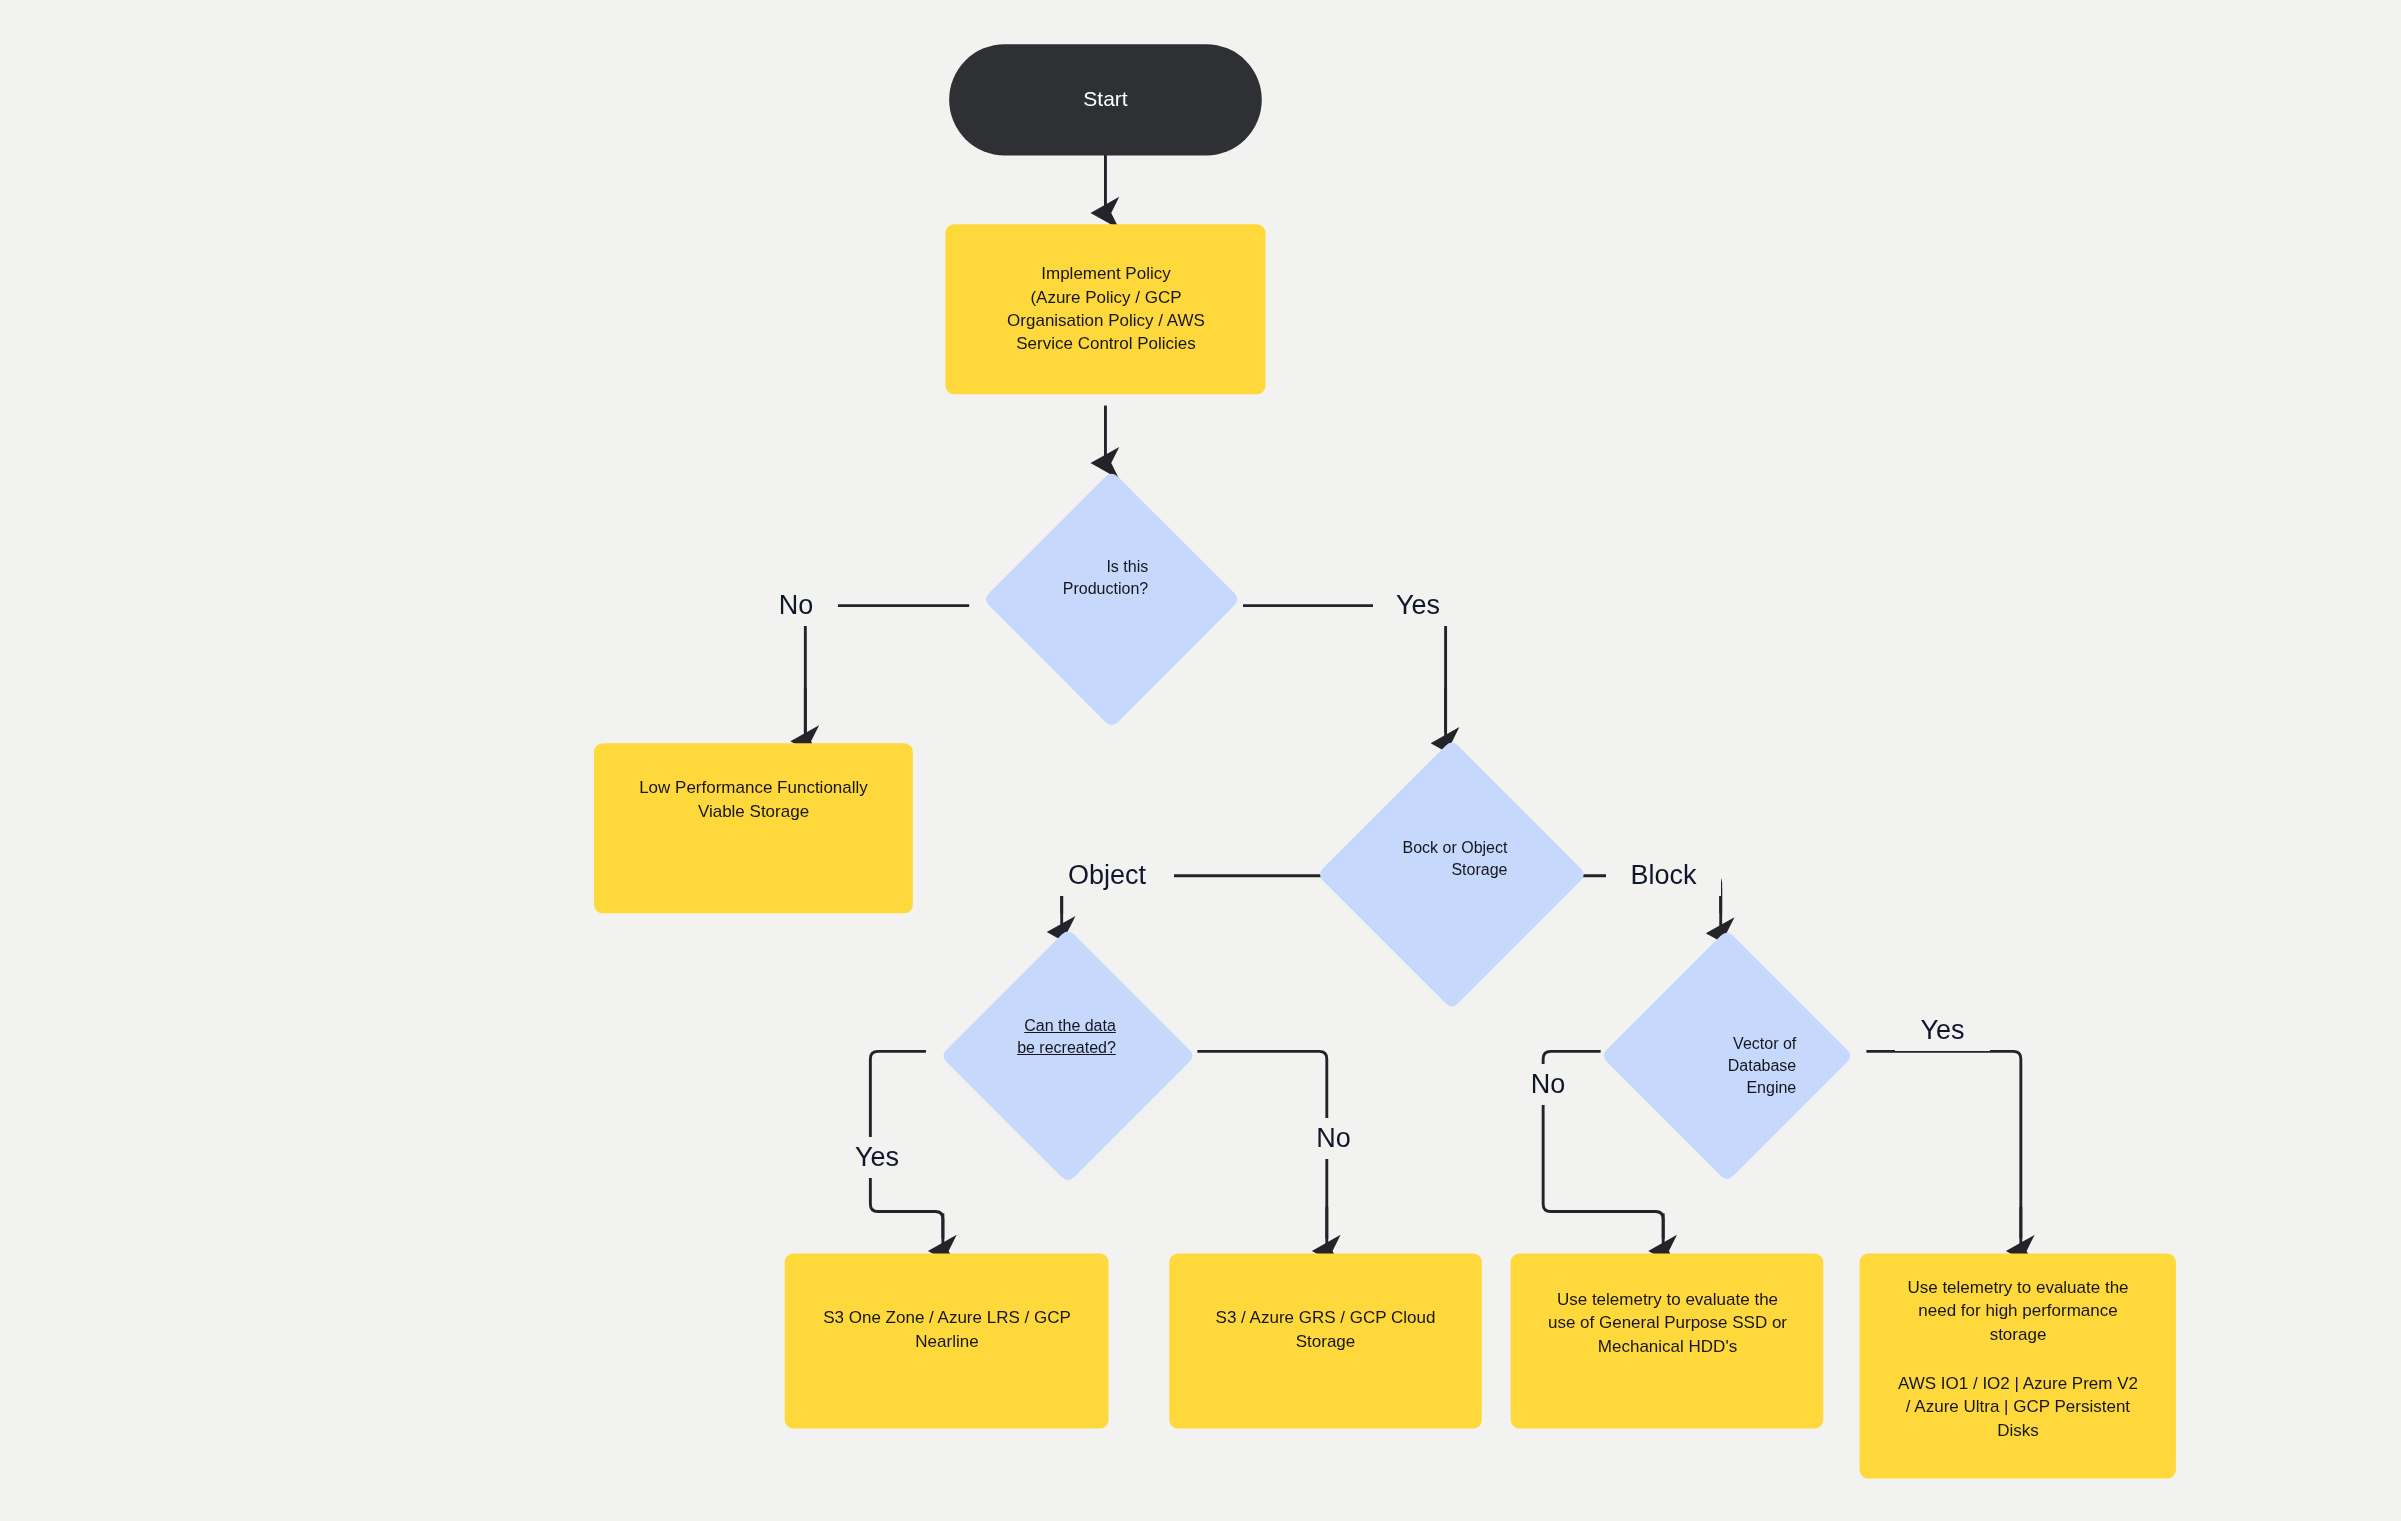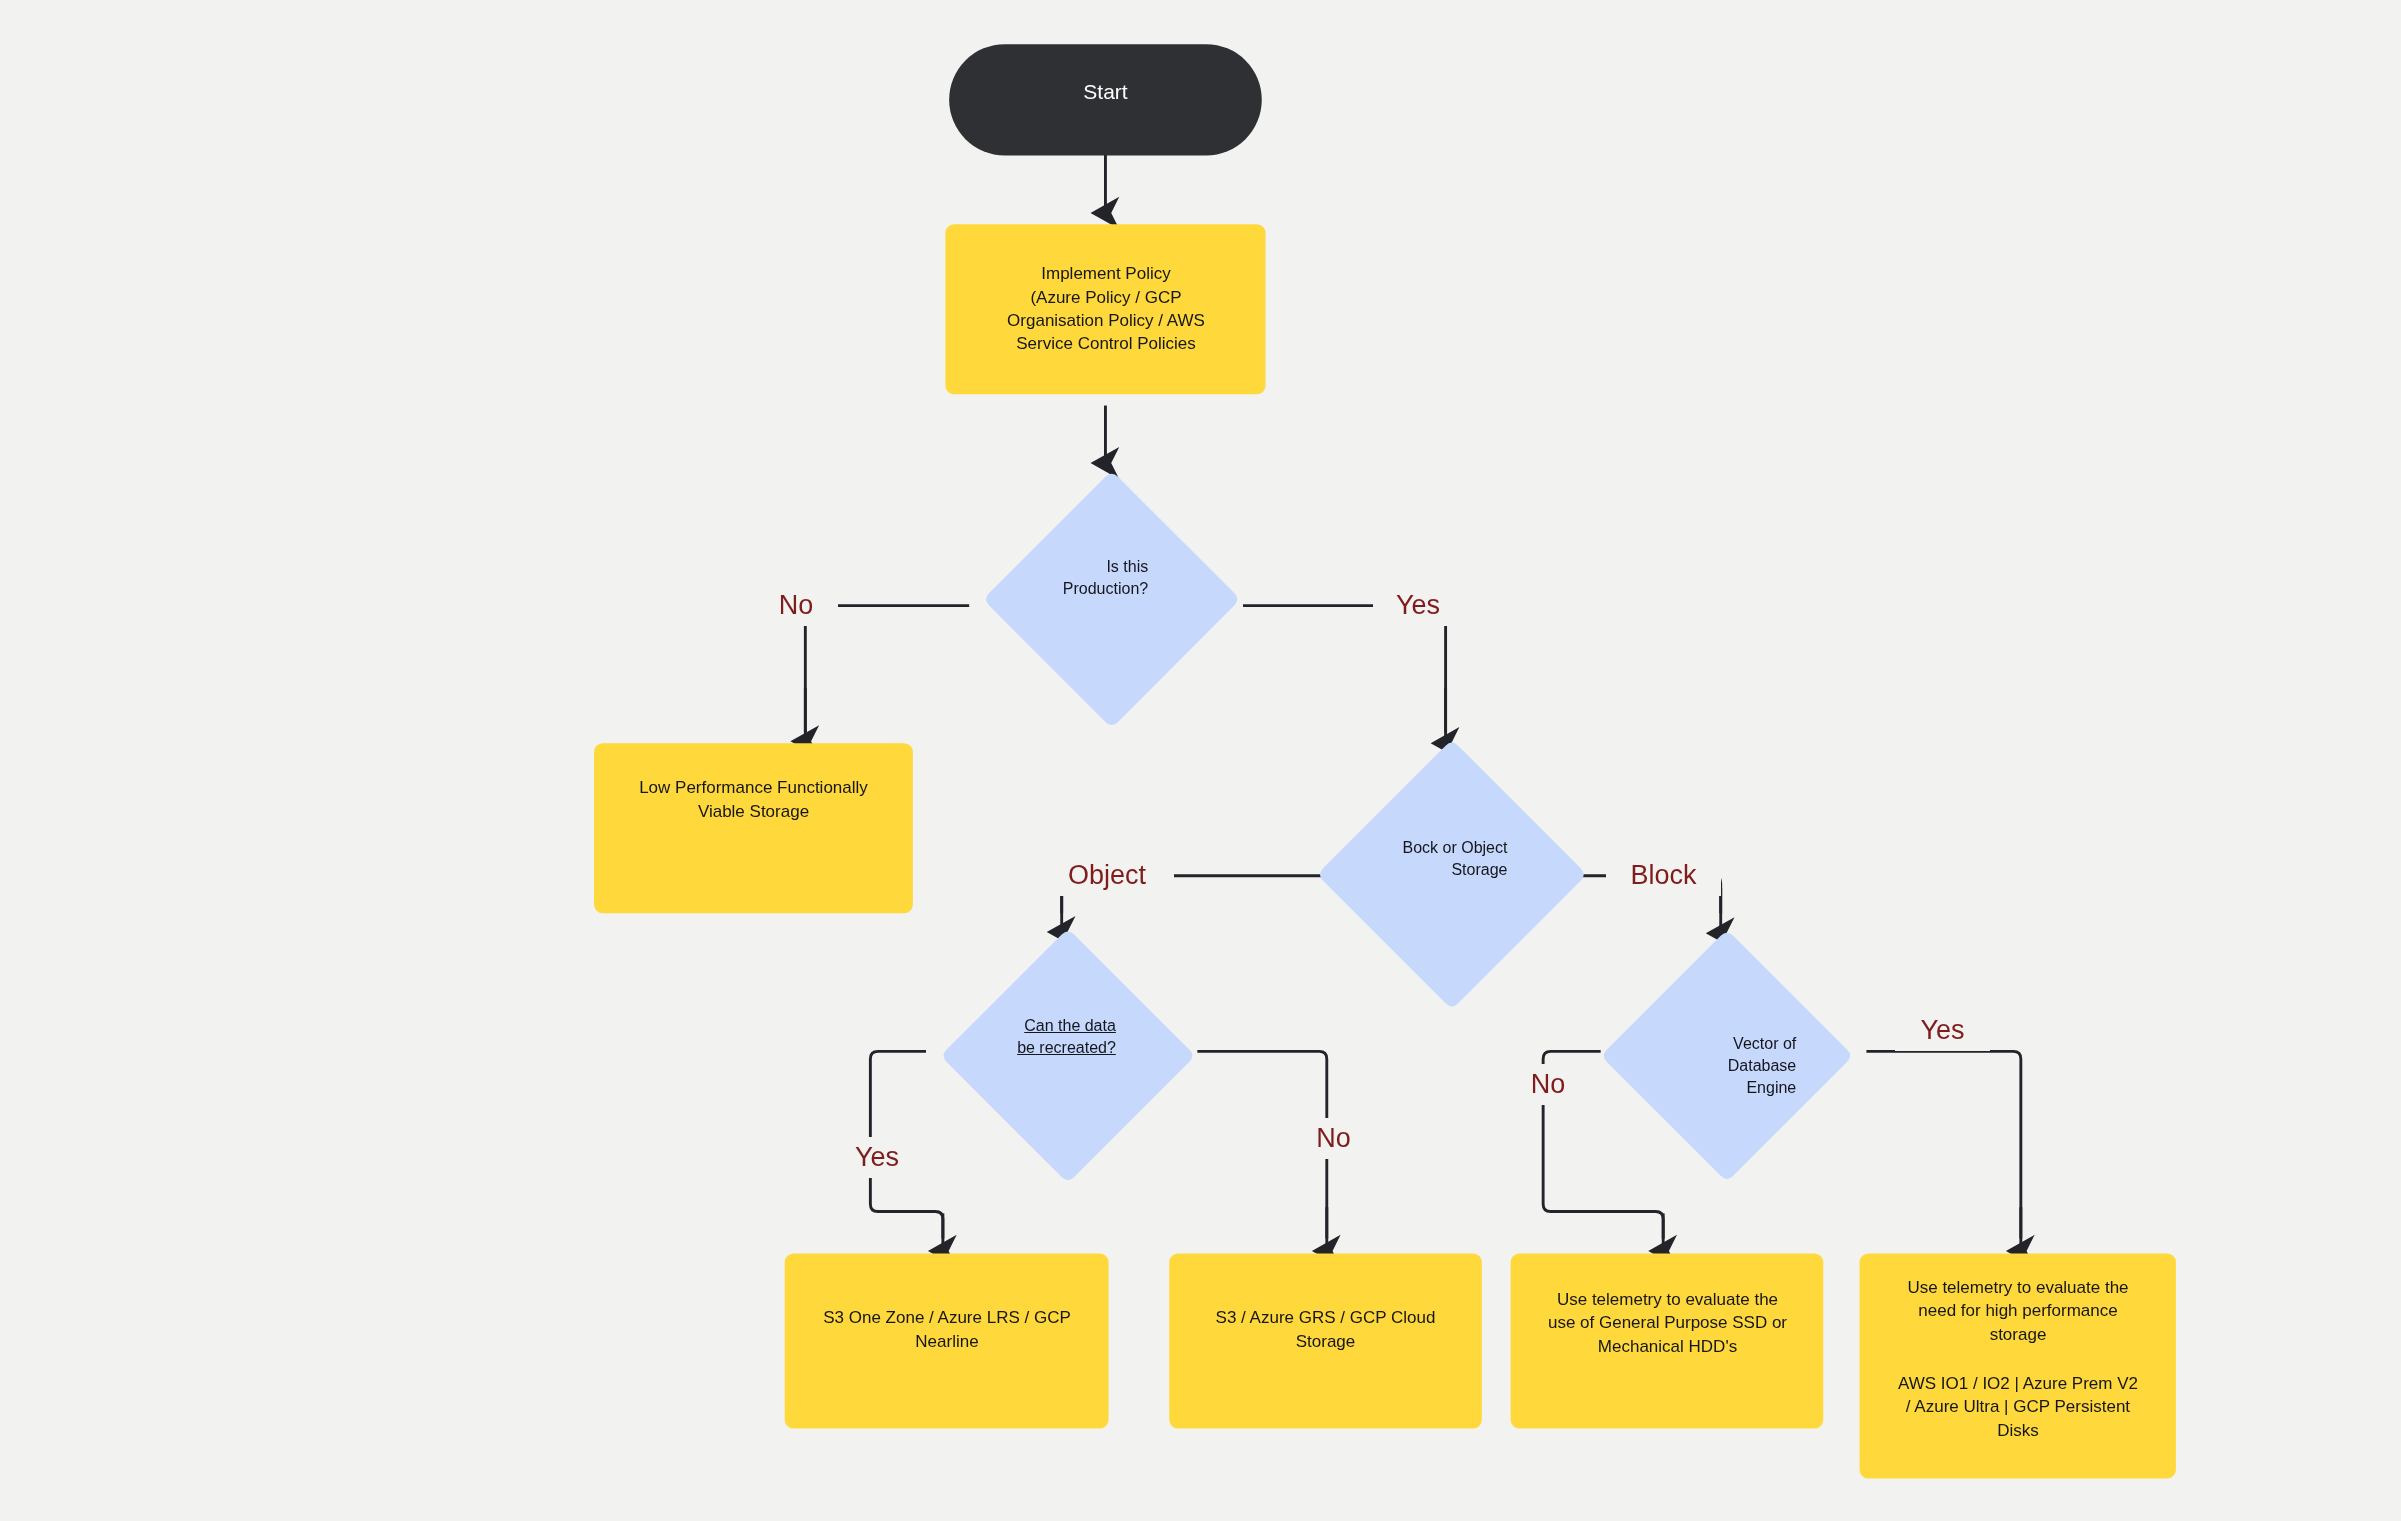--- a/index.html
+++ b/index.html
@@ -36,21 +36,21 @@
     color: #ffffff;
     font-size: 21px;
   }
   .box-text { font-size: 17px; }
   .diamond-text { font-size: 16px; text-align: right; }
   .edge-label {
     position: absolute;
     display: flex;
     align-items: center;
     justify-content: center;
-    color: #7f1d1d;
+    color: #0f172a;
     font-size: 27px;
     white-space: nowrap;
     background: #f2f2f1;
     padding: 0 7.5px;
   }
 </style>
 </head>
 <body>
 
 <div id="canvas">
@@ -93,21 +93,21 @@
     <rect x="1870" y="2004" width="500" height="280" rx="14" ry="14" fill="#ffd93b"></rect>
     <rect x="2416" y="2004" width="500" height="280" rx="14" ry="14" fill="#ffd93b"></rect>
     <rect x="2974" y="2004" width="506" height="360" rx="14" ry="14" fill="#ffd93b"></rect>
 
     <path d="M1768,762 Q1778,752 1788,762 L1974,948 Q1984,958 1974,968 L1788,1154 Q1778,1164 1768,1154 L1582,968 Q1572,958 1582,948 Z" fill="#c6d8fc"></path>
     <path d="M2312,1192 Q2322,1182 2332,1192 L2528,1388 Q2538,1398 2528,1408 L2332,1604 Q2322,1614 2312,1604 L2116,1408 Q2106,1398 2116,1388 Z" fill="#c6d8fc"></path>
     <path d="M1698,1494 Q1708,1484 1718,1494 L1902,1678 Q1912,1688 1902,1698 L1718,1882 Q1708,1892 1698,1882 L1514,1698 Q1504,1688 1514,1678 Z" fill="#c6d8fc"></path>
     <path d="M2752,1496 Q2762,1486 2772,1496 L2954,1678 Q2964,1688 2954,1698 L2772,1880 Q2762,1890 2752,1880 L2570,1698 Q2560,1688 2570,1678 Z" fill="#c6d8fc"></path>
   </svg>
 
-  <div class="node-text start-text" style="left:949px; top:37px; width:313px; height:111px;">Start</div>
+  <div class="node-text start-text" style="left:949px; top:44px; width:313px; height:111px;">Start</div>
 
   <div class="node-text box-text" style="left:946px; top:224px; width:320px; height:170px;">Implement Policy
 (Azure Policy / GCP
 Organisation Policy / AWS
 Service Control Policies</div>
 
   <div class="node-text diamond-text" style="left:989px; top:549px; width:233px; height:58px;">Is this
 Production?</div>
 
   <div class="node-text box-text" style="left:594px; top:762px; width:319px; height:75px;">Low Performance Functionally

